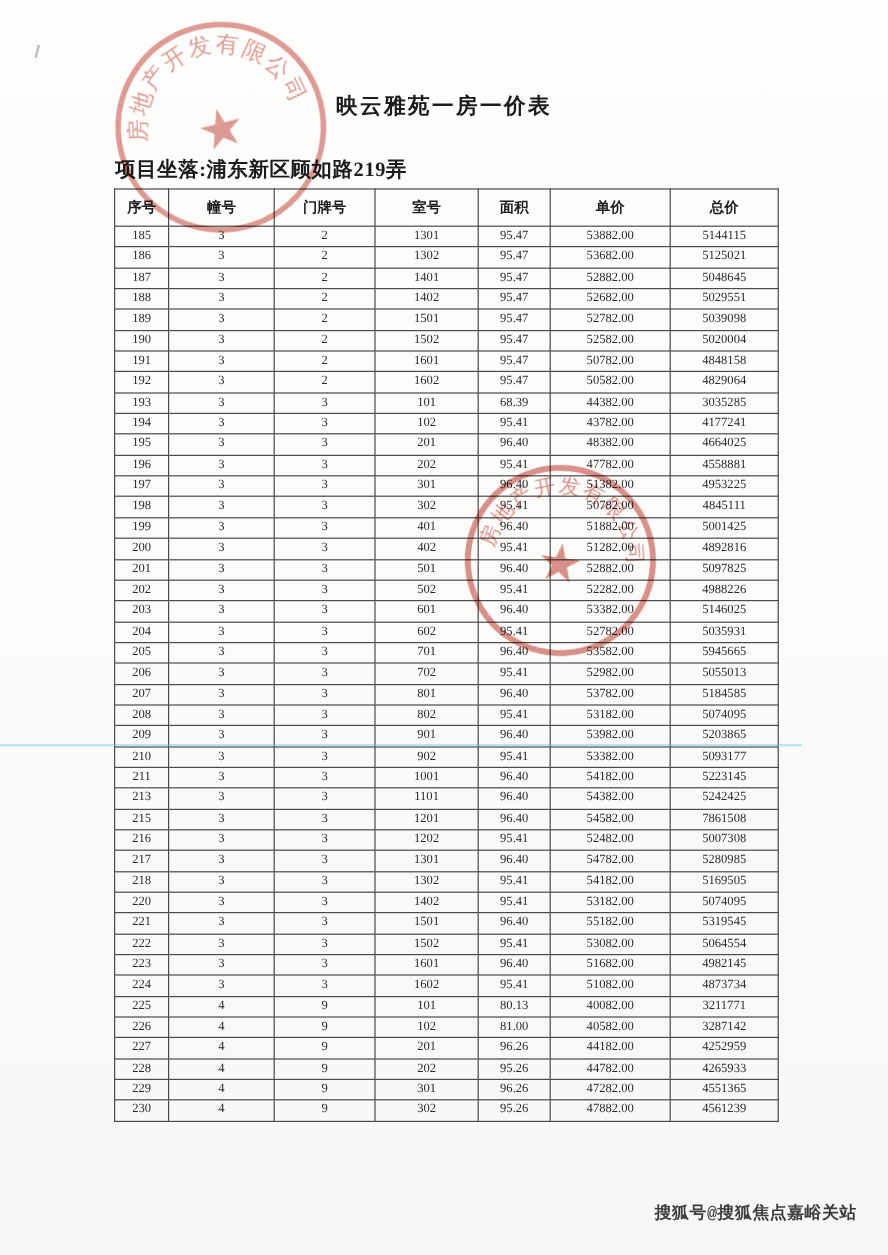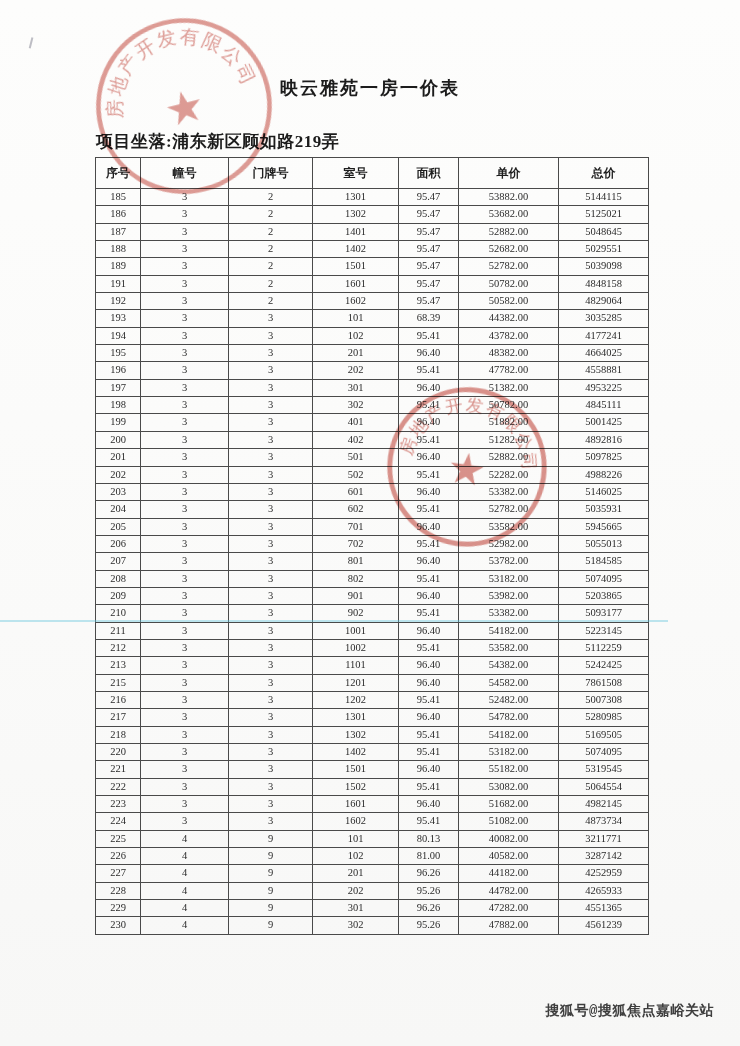--- a/index.html
+++ b/index.html
@@ -117,20 +117,29 @@
         <tr>
           <td>189</td>
           <td>3</td>
           <td>2</td>
           <td>1501</td>
           <td>95.47</td>
           <td>52782.00</td>
           <td>5039098</td>
         </tr>
         <tr>
+          <td>190</td>
+          <td>3</td>
+          <td>2</td>
+          <td>1502</td>
+          <td>95.47</td>
+          <td>52582.00</td>
+          <td>5020004</td>
+        </tr>
+        <tr>
           <td>191</td>
           <td>3</td>
           <td>2</td>
           <td>1601</td>
           <td>95.47</td>
           <td>50782.00</td>
           <td>4848158</td>
         </tr>
         <tr>
           <td>192</td>
@@ -304,29 +313,20 @@
           <td>5093177</td>
         </tr>
         <tr>
           <td>211</td>
           <td>3</td>
           <td>3</td>
           <td>1001</td>
           <td>96.40</td>
           <td>54182.00</td>
           <td>5223145</td>
-        </tr>
-        <tr>
-          <td>212</td>
-          <td>3</td>
-          <td>3</td>
-          <td>1002</td>
-          <td>95.41</td>
-          <td>53582.00</td>
-          <td>5112259</td>
         </tr>
         <tr>
           <td>213</td>
           <td>3</td>
           <td>3</td>
           <td>1101</td>
           <td>96.40</td>
           <td>54382.00</td>
           <td>5242425</td>
         </tr>

